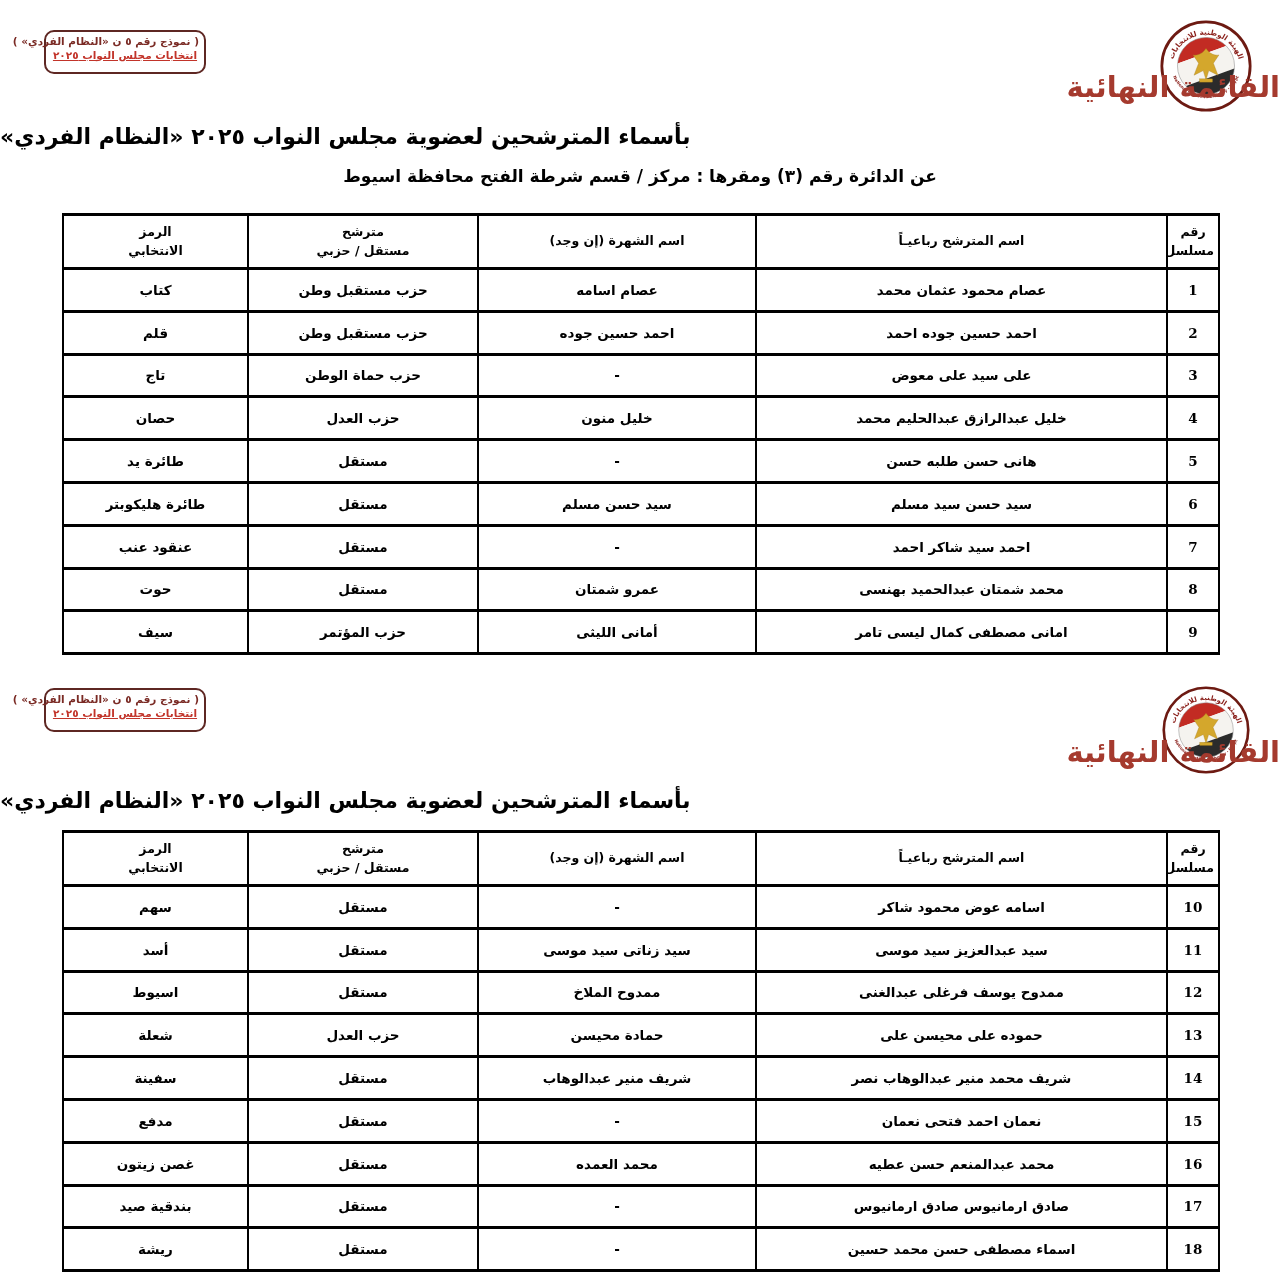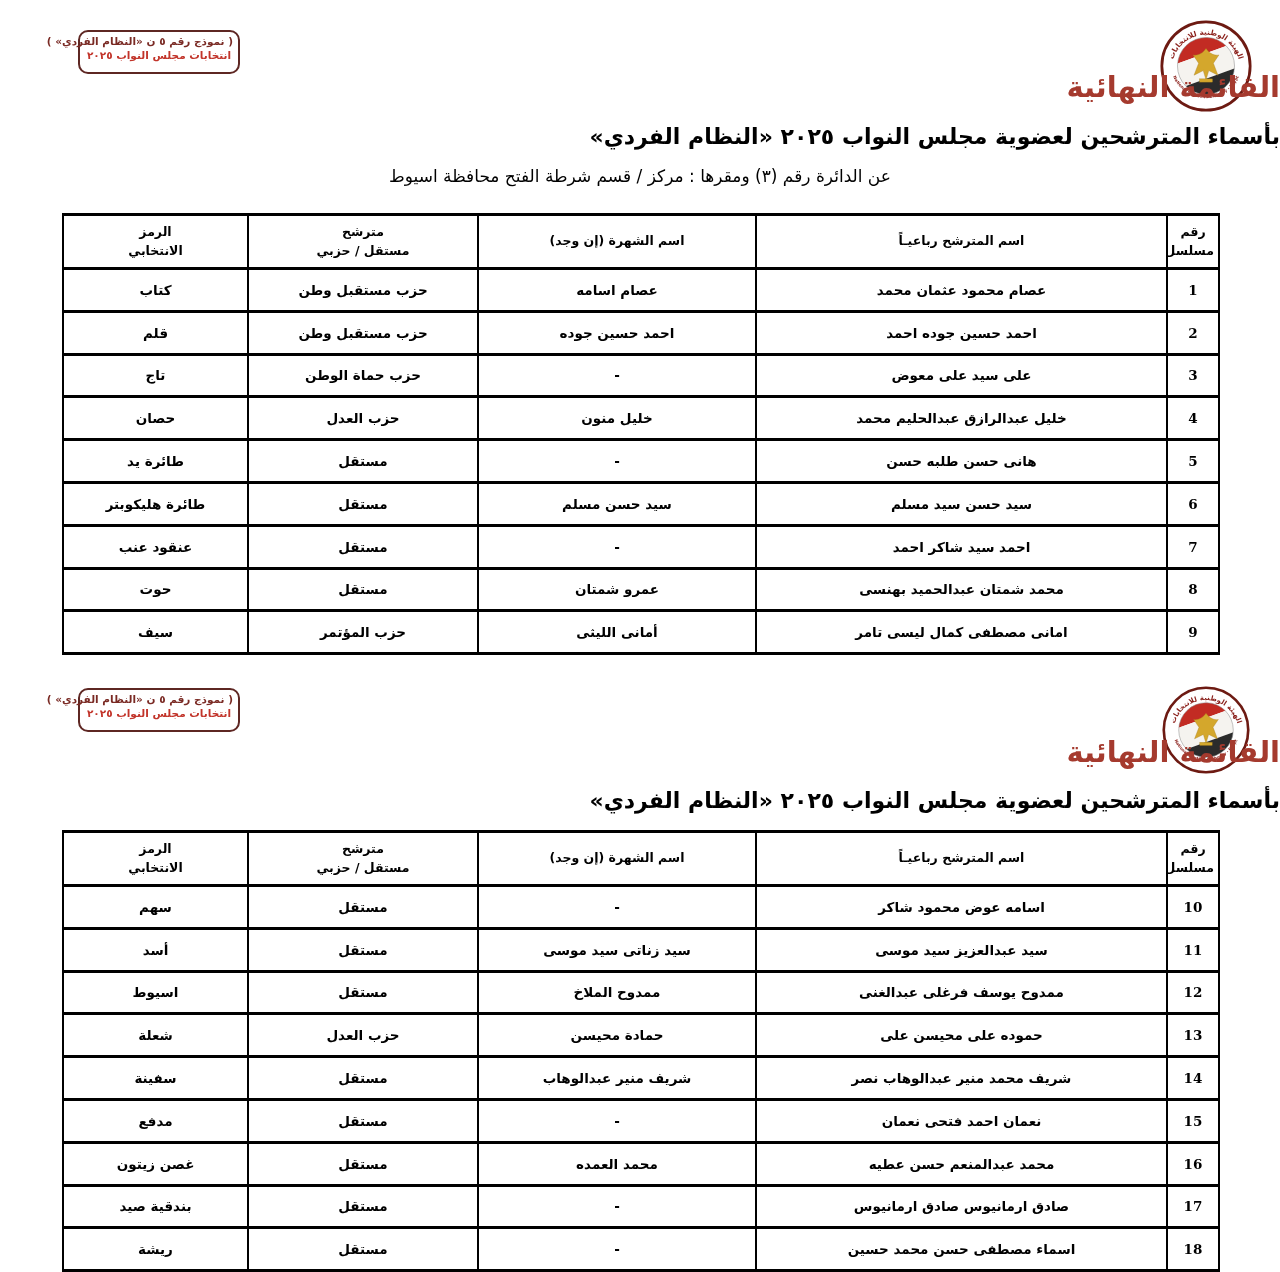--- a/index.html
+++ b/index.html
@@ -3,38 +3,38 @@
 <meta charset="utf-8">
 <style>
   * { margin:0; padding:0; box-sizing:border-box; }
   html,body { background:#ffffff; }
   body { width:1280px; height:1272px; font-family:"DejaVu Sans", sans-serif; direction:rtl; }
   .sheet { position:relative; width:1280px; height:1272px; background:#fff; overflow:hidden; }
 
   .stamp {
     position:absolute; right:auto; width:162px; min-height:44px;
     border:2px solid #5e2723; border-radius:10px;
-    text-align:center; padding:3px 5px; line-height:1.3; background:#fff;margin-left:34px;
+    text-align:center; padding:3px 5px; line-height:1.3; background:#fff;
   }
   .stamp-l1 { display:block; color:#7a2a24; font-weight:bold; font-size:10.5px; white-space:nowrap; }
-  .stamp-l2 { display:block; color:#c2342a; font-weight:bold; font-size:10.5px; white-space:nowrap; }
+  .stamp-l2 { display:block; color:#c2342a; font-weight:bold; font-size:10.5px; white-space:nowrap;text-decoration:underline; }
 
   .logo { position:absolute; }
 
   .doc-title {
     position:absolute; left:0; width:100%; 
     color:#a53a2e; font-weight:bold; font-size:29px; line-height:1.1;
   }
   .doc-sub {
-    position:absolute; left:0; width:100%; text-align:right;
+    position:absolute; left:0; width:100%; text-align:left;
     color:#000; font-weight:bold; font-size:22px; line-height:1.1;
   }
   .doc-district {
     position:absolute; left:0; width:100%; text-align:center;
-    color:#000; font-weight:normal; font-size:17px; line-height:1.15;
+    color:#000; font-weight:bold; font-size:17px; line-height:1.15;
   }
 
   table.cands {
     position:absolute; left:62px; width:1156px;
     border-collapse:collapse; table-layout:fixed; background:#fff;
   }
   table.cands th, table.cands td {
     border-left:2px solid #000; border-right:2px solid #000;
     border-top:3px solid #000; border-bottom:3px solid #000;
     text-align:center; vertical-align:middle; font-weight:bold; color:#000;

